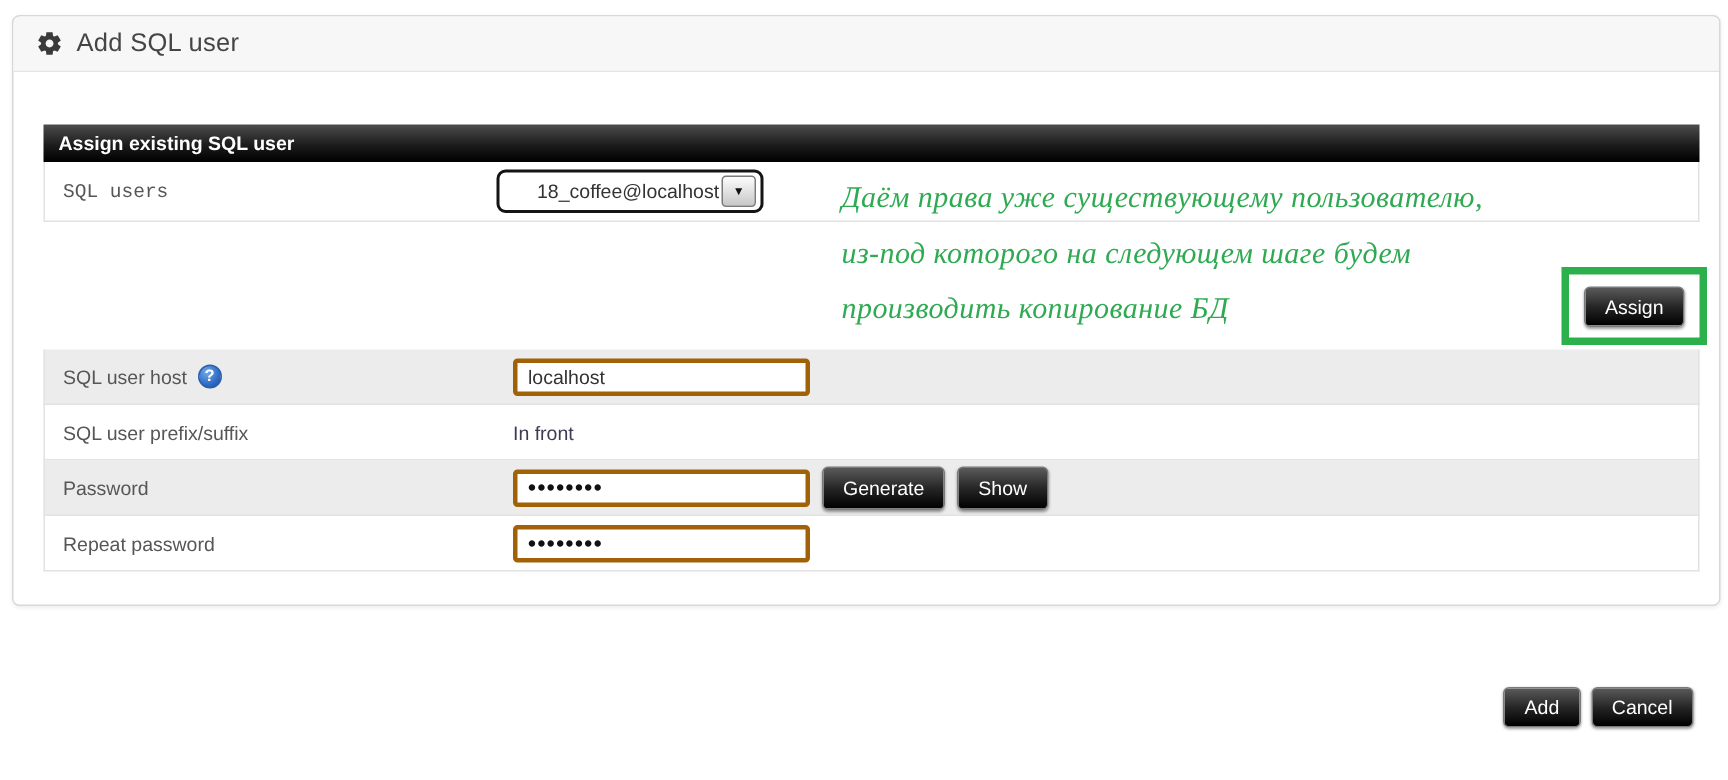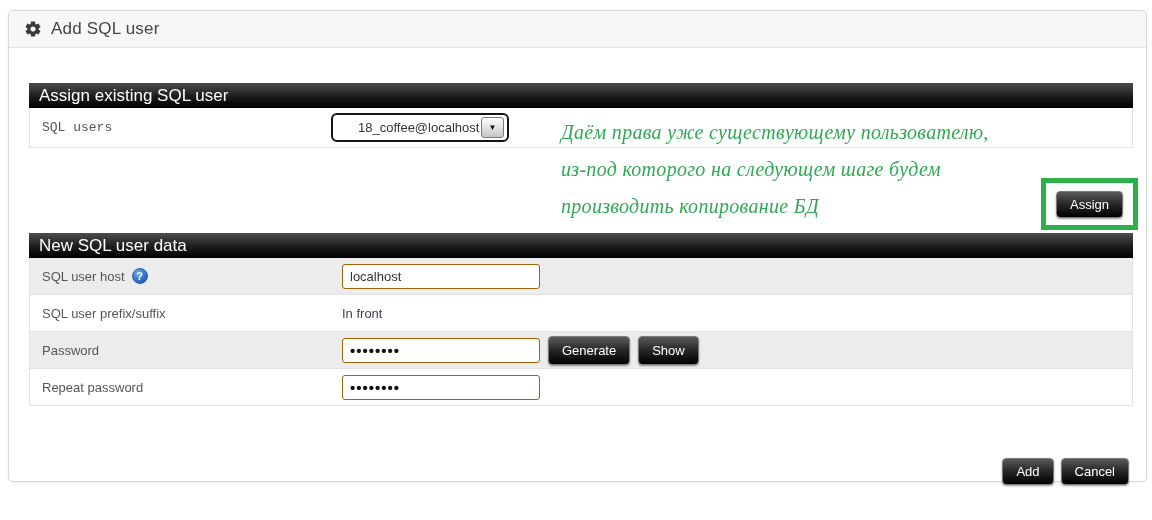--- a/index.html
+++ b/index.html
@@ -1,40 +1,40 @@
 <!DOCTYPE html>
 <html><head>
 <meta charset="utf-8">
 <style>
   * { box-sizing: border-box; }
   body { margin:0; background:#fff; font-family:"Liberation Sans", sans-serif; }
   .canvas { position:relative; width:1152px; height:520px; overflow:hidden; background:#fff; }
 
-  .container { position:absolute; left:8px; top:10px; width:1139px; height:472px;
+  .container { position:absolute; left:8px; top:10px; width:1139px; height:394px;
     background:#fff; border:1px solid #d8d8d8; border-radius:5px;
     box-shadow:0 1px 3px rgba(0,0,0,.07); }
 
   .titlebar { height:37px; background:#f7f7f7; border-bottom:1px solid #e4e4e4;
     border-radius:5px 5px 0 0; display:flex; align-items:center; gap:9px; padding-left:15px; }
   .titlebar .page-title { font-size:17px; font-weight:normal; color:#454545; letter-spacing:.2px; }
 
   .section { position:absolute; left:20px; width:1104px; }
   .s1 { top:72px; }
   .s2 { top:222px; }
   .section-header { height:25px; background:linear-gradient(180deg,#4d4d4d 0%,#1c1c1c 55%,#000 100%);
-    color:#fff; font-weight:normal; font-size:17px; display:flex; align-items:center; padding:0 10px; }
+    color:#fff; font-weight:bold; font-size:13px; display:flex; align-items:center; padding:0 10px; }
   .row { display:flex; align-items:center; background:#fff;
     border:1px solid #e2e2e2; border-top:none; padding-left:12px; position:relative; }
   .row-tall { height:40px;font-family:Liberation Mono, monospace; }
   .row-std { height:37px; }
   .row.alt { background:#ececec; }
   .row-label { font-size:13px; color:#565656; }
   .field-col { position:absolute; left:312px; display:flex; align-items:center; gap:8px; }
 
-  .text-input { width:198px; height:25px; border:1px solid #a16207; border-radius:3px;
+  .text-input { width:198px; height:25px; border:3px solid #a16207; border-radius:3px;
     padding:0 7px; font-size:13px; color:#333; font-family:inherit; background:#fff; outline:none; }
   .pw { font-weight:bold; font-size:15px; letter-spacing:1px; color:#111; }
 
   .value-text { font-size:13px; color:#3e3b55; }
 
   .btn { display:inline-flex; align-items:center; justify-content:center;
     background:linear-gradient(180deg,#5a5a5a 0%,#262626 50%,#000 100%);
     color:#fff; font-size:13px; border:1px solid #7a7a7a; border-radius:4px;
     box-shadow:0 1px 2px rgba(0,0,0,.4); padding:0 13px; height:27px;
     cursor:pointer; font-family:inherit; }
@@ -98,21 +98,20 @@
       <div>Даём права уже существующему пользователю,</div>
       <div>из-под которого на следующем шаге будем</div>
       <div>производить копирование БД</div>
     </div>
 
     <div class="assign-highlight">
       <button class="btn">Assign</button>
     </div>
 
     <div class="section s2">
-      <div class="section-header">New SQL user data</div>
 
 
       <div class="row row-std alt">
         <span class="row-label">SQL user host</span>
         <span class="help-icon">?</span>
         <span class="field-col">
           <input class="text-input" type="text" value="localhost" style="">
         </span>
       </div>
 

